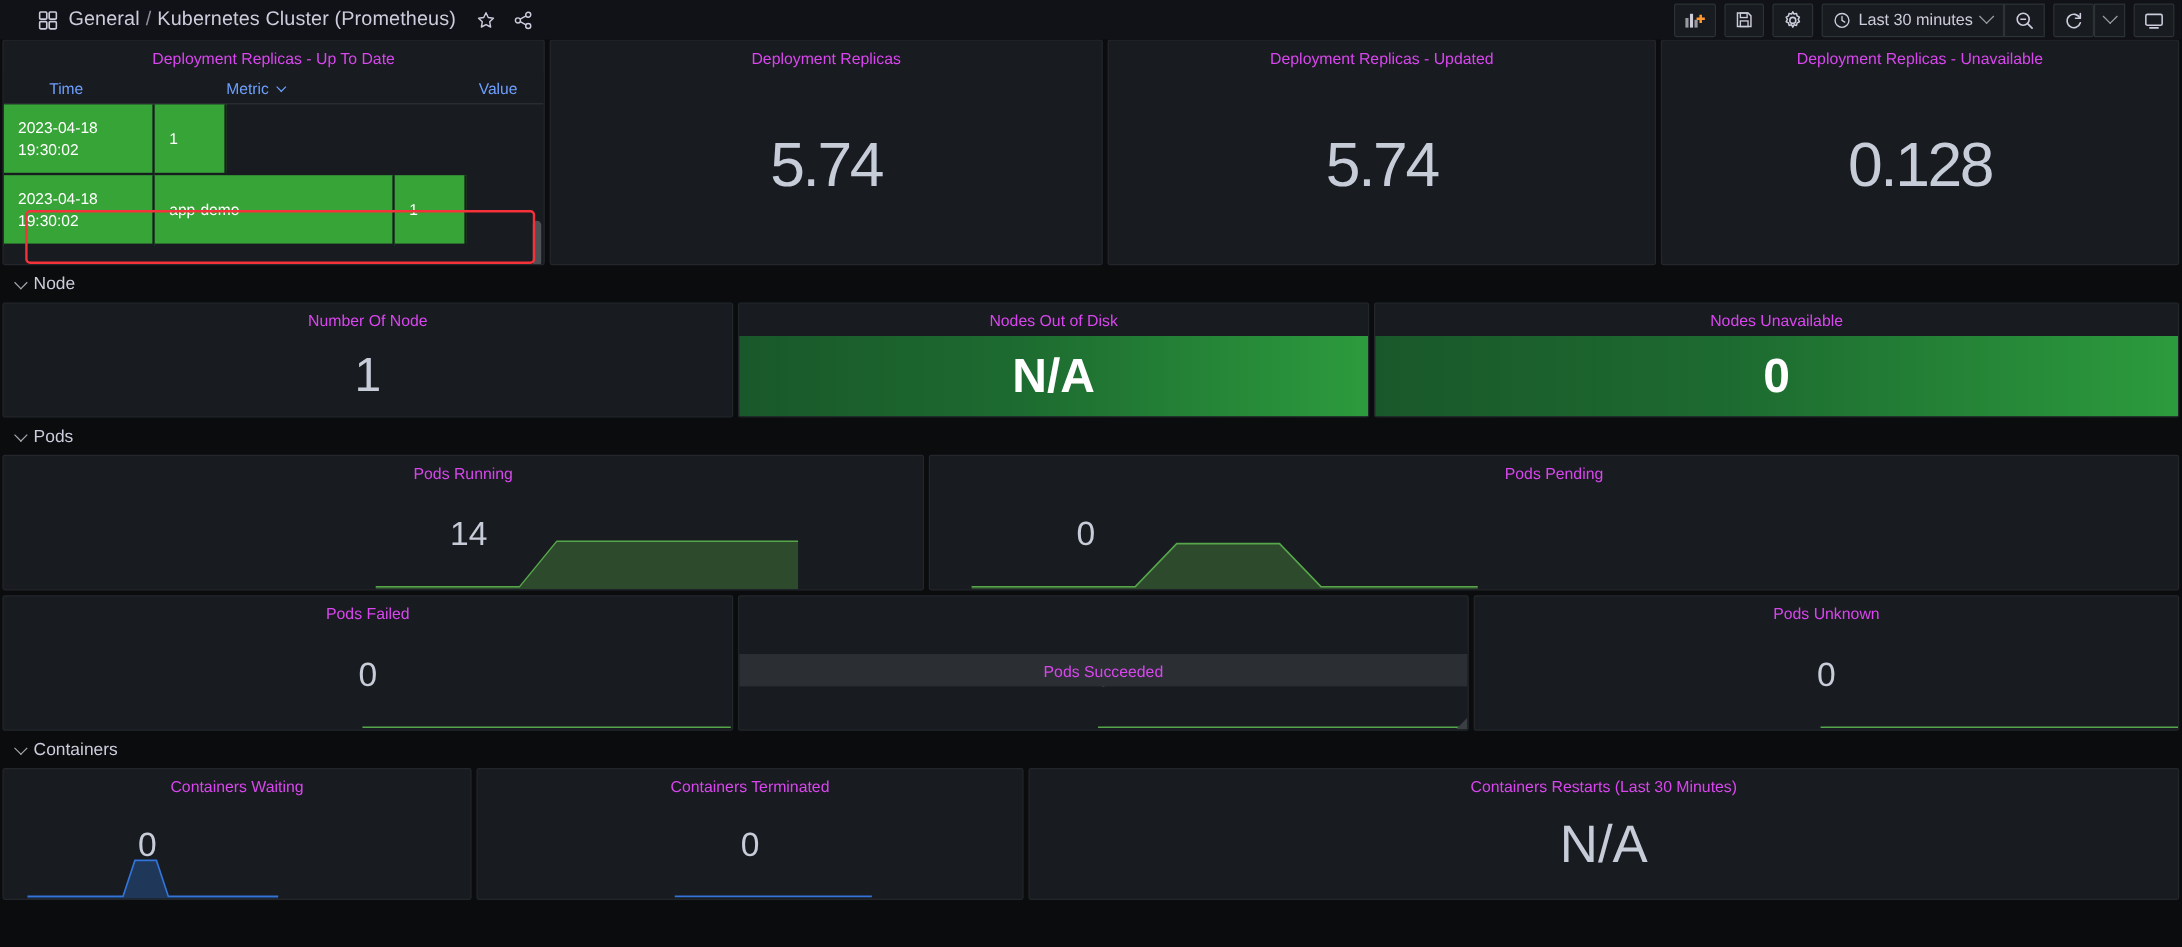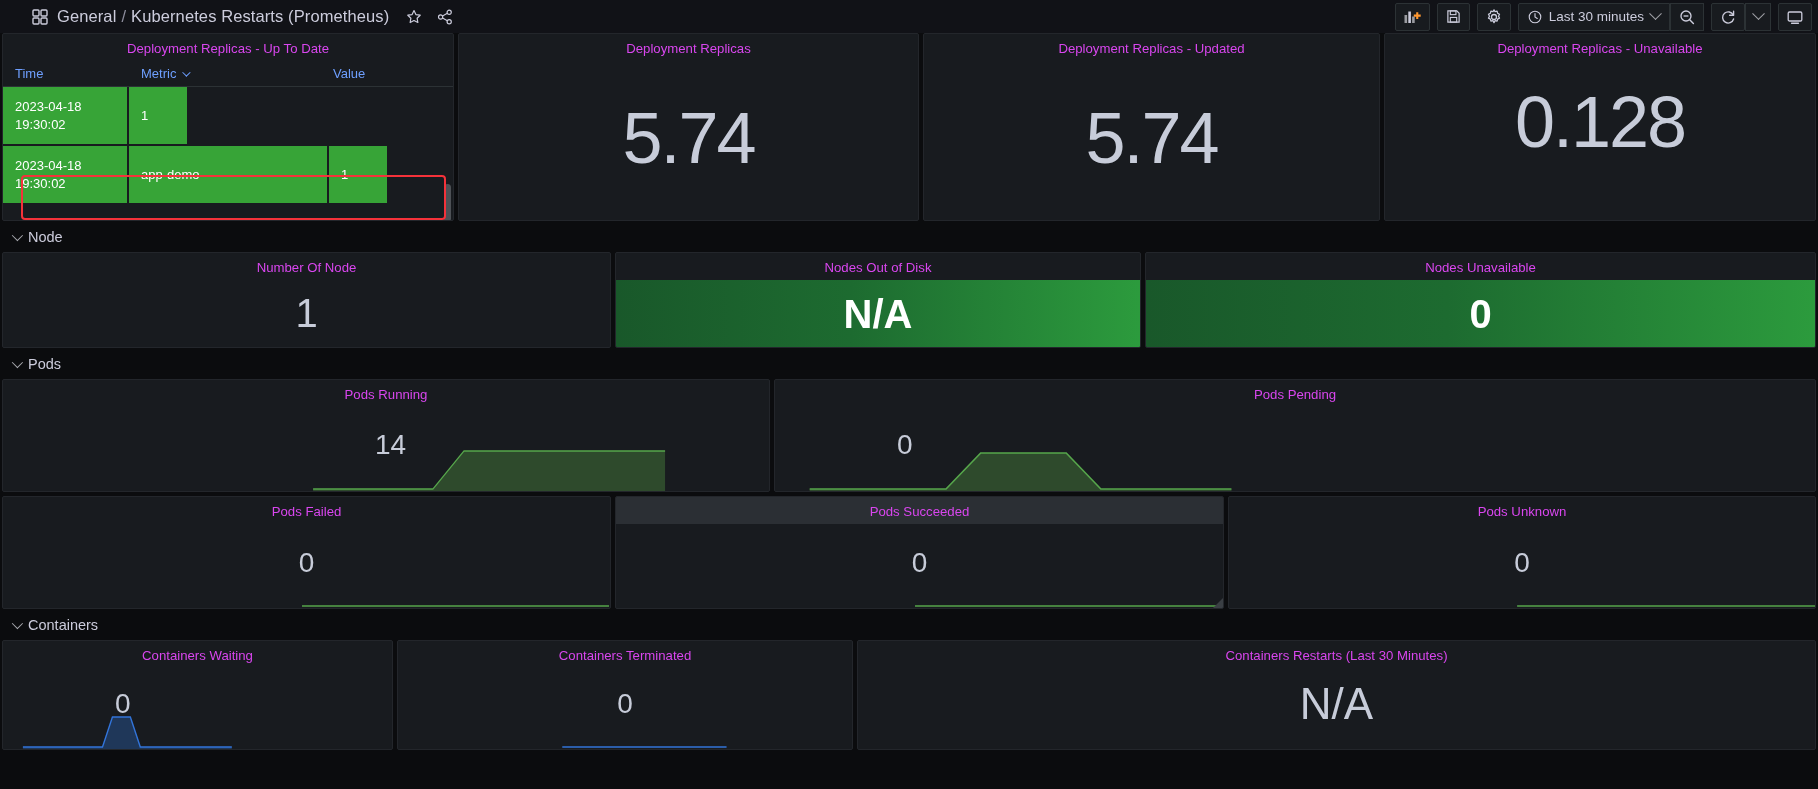--- a/index.html
+++ b/index.html
@@ -57,35 +57,35 @@
 
   .panel-row { display: flex; gap: 4px; padding: 0 2px; }
   .panel {
     background: #181b1f; border: 1px solid #23262b; border-radius: 2px;
     position: relative; overflow: hidden;
   }
   .panel-title {
     text-align: center; color: #d946ef; font-size: 13.2px; font-weight: 500;
     padding-top: 7px; height: 27px; position: relative; z-index: 3;
   }
-  .panel-title.hl { background: #2b2f34; }
+  .panel-title.hl { background: #2b2f34; margin-top: 48px; }
   .stat-val {
     position: absolute; left: 0; right: 0;
     display: flex; align-items: center; justify-content: center;
     color: #c7ccd9; font-weight: 500; line-height: 1;
   }
 
   
-  .big { font-size: 72px; letter-spacing: -2px; }
+  .big { font-size: 52px; letter-spacing: -2px; }
 
   .spark { position: absolute; left: 0; bottom: 0; width: 100%; }
 
   
   .tbl-head { display: flex; height: 26px; background: #181b1f; border-bottom: 1px solid #2c3235; }
-  .th { color: #6e9fff; font-size: 13px; display: flex; align-items: center; gap: 6px; padding: 0 12px; }
+  .th { color: #6e9fff; font-size: 13px; display: flex; align-items: center; gap: 6px; padding: 0 12px; margin-left: 26px; }
   .th .sortchev { width: 6px; height: 6px; border-right: 1.5px solid #6e9fff; border-bottom: 1.5px solid #6e9fff; transform: rotate(45deg) translateY(-2px); }
   .tr { display: flex; }
   .td {
     background: #37a437; color: #ffffff; font-size: 13px;
     display: flex; align-items: center; padding: 0 12px;
     border-right: 2px solid #181b1f; border-bottom: 2px solid #181b1f;
   }
   .td.time { line-height: 1.35; }
   .c-time { width: 126px; }
   .c-metric { width: 200px; }
@@ -110,21 +110,21 @@
         <svg width="16" height="16" viewBox="0 0 16 16">
           <rect x="1" y="1" width="6" height="6" rx="1" fill="none" stroke="#ccccdc" stroke-width="1.4"></rect>
           <rect x="9" y="1" width="6" height="6" rx="1" fill="none" stroke="#ccccdc" stroke-width="1.4"></rect>
           <rect x="1" y="9" width="6" height="6" rx="1" fill="none" stroke="#ccccdc" stroke-width="1.4"></rect>
           <rect x="9" y="9" width="6" height="6" rx="1" fill="none" stroke="#ccccdc" stroke-width="1.4"></rect>
         </svg>
       </span>
       <div class="crumb">
         <span>General</span>
         <span class="sep">/</span>
-        <span>Kubernetes Restarts (Prometheus)</span>
+        <span>Kubernetes Cluster (Prometheus)</span>
       </div>
       <span class="icon-btn" style="margin-left:5px">
         <svg width="16" height="16" viewBox="0 0 16 16">
             <path d="M8 1.6l1.9 4 4.3.6-3.1 3 .75 4.3L8 11.5 4.15 13.5l.75-4.3-3.1-3 4.3-.6z" fill="none" stroke="#ccccdc" stroke-width="1.2" stroke-linejoin="round"></path>
           </svg>
       </span>
       <span class="icon-btn">
         <svg width="16" height="16" viewBox="0 0 16 16">
           <circle cx="12.2" cy="3.3" r="2.1" fill="none" stroke="#ccccdc" stroke-width="1.2"></circle>
           <circle cx="3.6" cy="8" r="2.1" fill="none" stroke="#ccccdc" stroke-width="1.2"></circle>
@@ -241,21 +241,21 @@
         <div class="stat-val big" style="top:44px;height:120px">5.74</div>
       </div>
 
       <div class="panel" style="width:457px">
         <div class="panel-title">Deployment Replicas - Updated</div>
         <div class="stat-val big" style="top:44px;height:120px">5.74</div>
       </div>
 
       <div class="panel" style="flex:1">
         <div class="panel-title">Deployment Replicas - Unavailable</div>
-        <div class="stat-val big" style="top:28px;height:120px">0.128</div>
+        <div class="stat-val big" style="top:44px;height:120px">0.128</div>
       </div>
     </div>
 
     <div class="row-section">
       <span class="caret"></span>
       <span>Node</span>
     </div>
 
     <div class="panel-row" style="height:96px">
       <div class="panel" style="width:609px">

